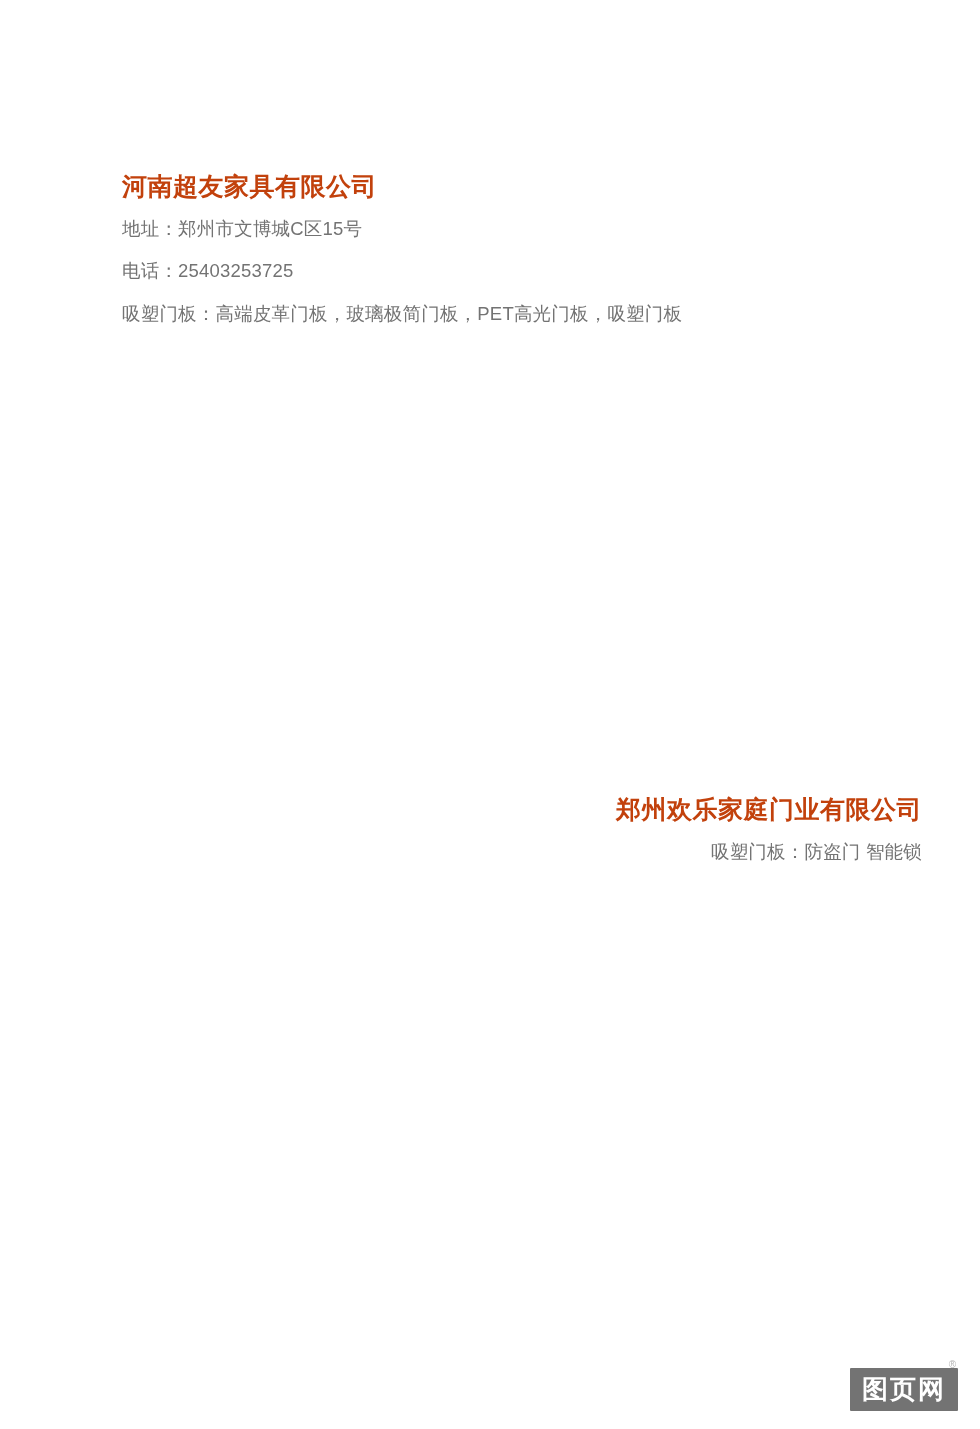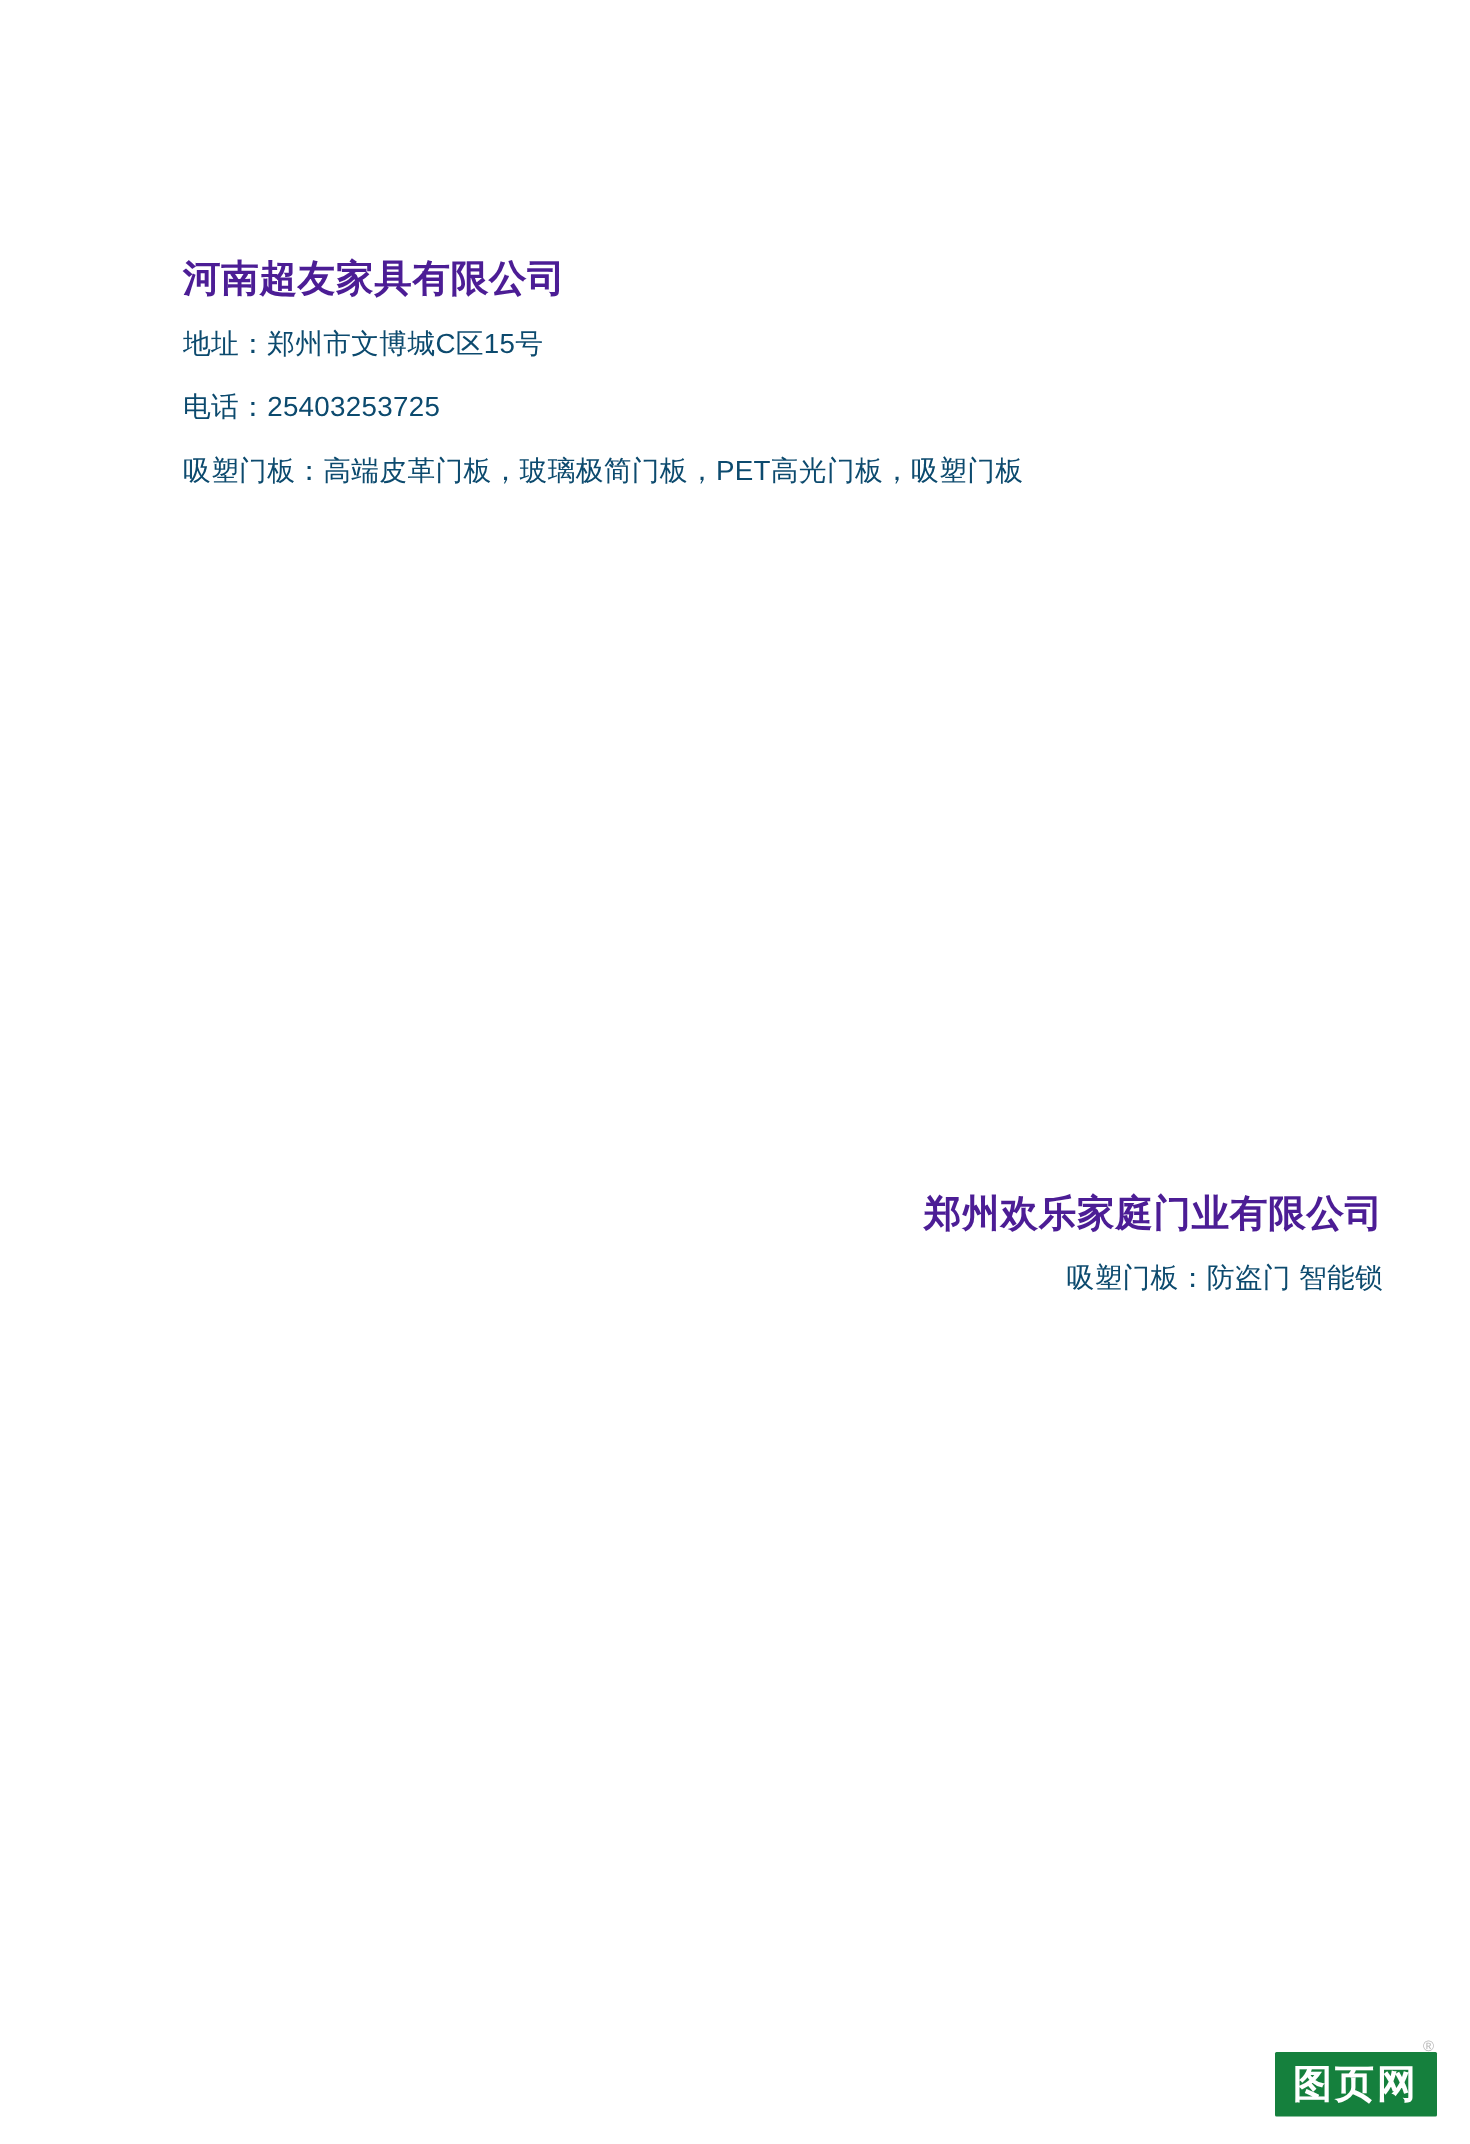--- a/index.html
+++ b/index.html
@@ -26,46 +26,46 @@
     left: 122px;
     width: 800px;
   }
   .entry-1 { top: 170px; }
   .entry-2 { top: 793px; text-align: right; }
 
   .company-name {
     font-size: 25px;
     font-weight: bold;
     letter-spacing: 0.5px;
-    color: #4c1d95;
+    color: #c2410c;
     margin: 0 0 14px 0;
     line-height: 1.3;
   }
   .detail-line {
     font-size: 18.5px;
     line-height: 1.35;
-    color: #0c4a6e;
+    color: #737373;
     margin: 0 0 18px 0;
     letter-spacing: 0.2px;
     white-space: nowrap;
   }
   .detail-line:last-child {
     margin-bottom: 0;
   }
 
   
   .watermark {
     position: absolute;
     right: 22px;
     bottom: 18px;
     display: flex;
     align-items: flex-end;
   }
   .watermark-box {
-    background: #15803d;
+    background: #737373;
     padding: 8px 12px 9px 12px;
     display: flex;
     align-items: center;
     border-radius: 1px;
   }
   .watermark-text {
     font-size: 26px;
     font-weight: bold;
     color: #ffffff;
     letter-spacing: 2px;

